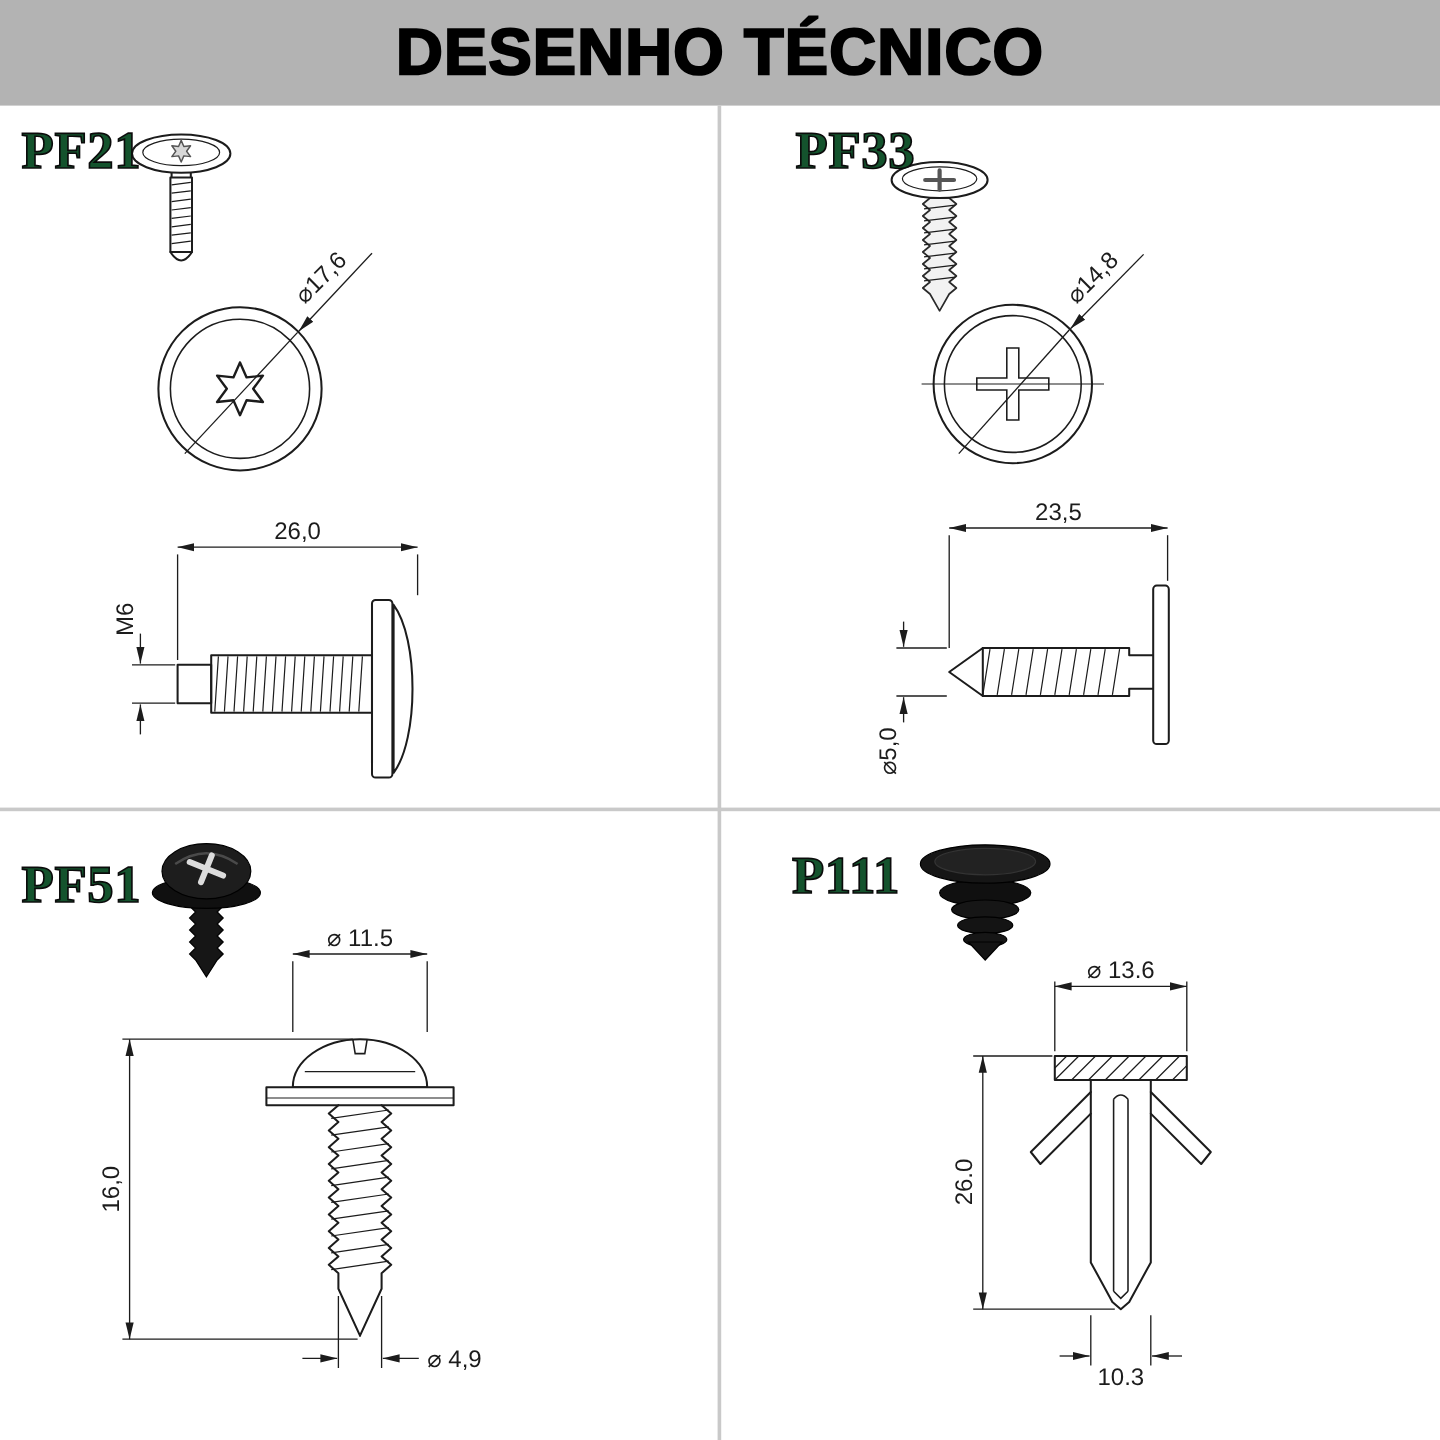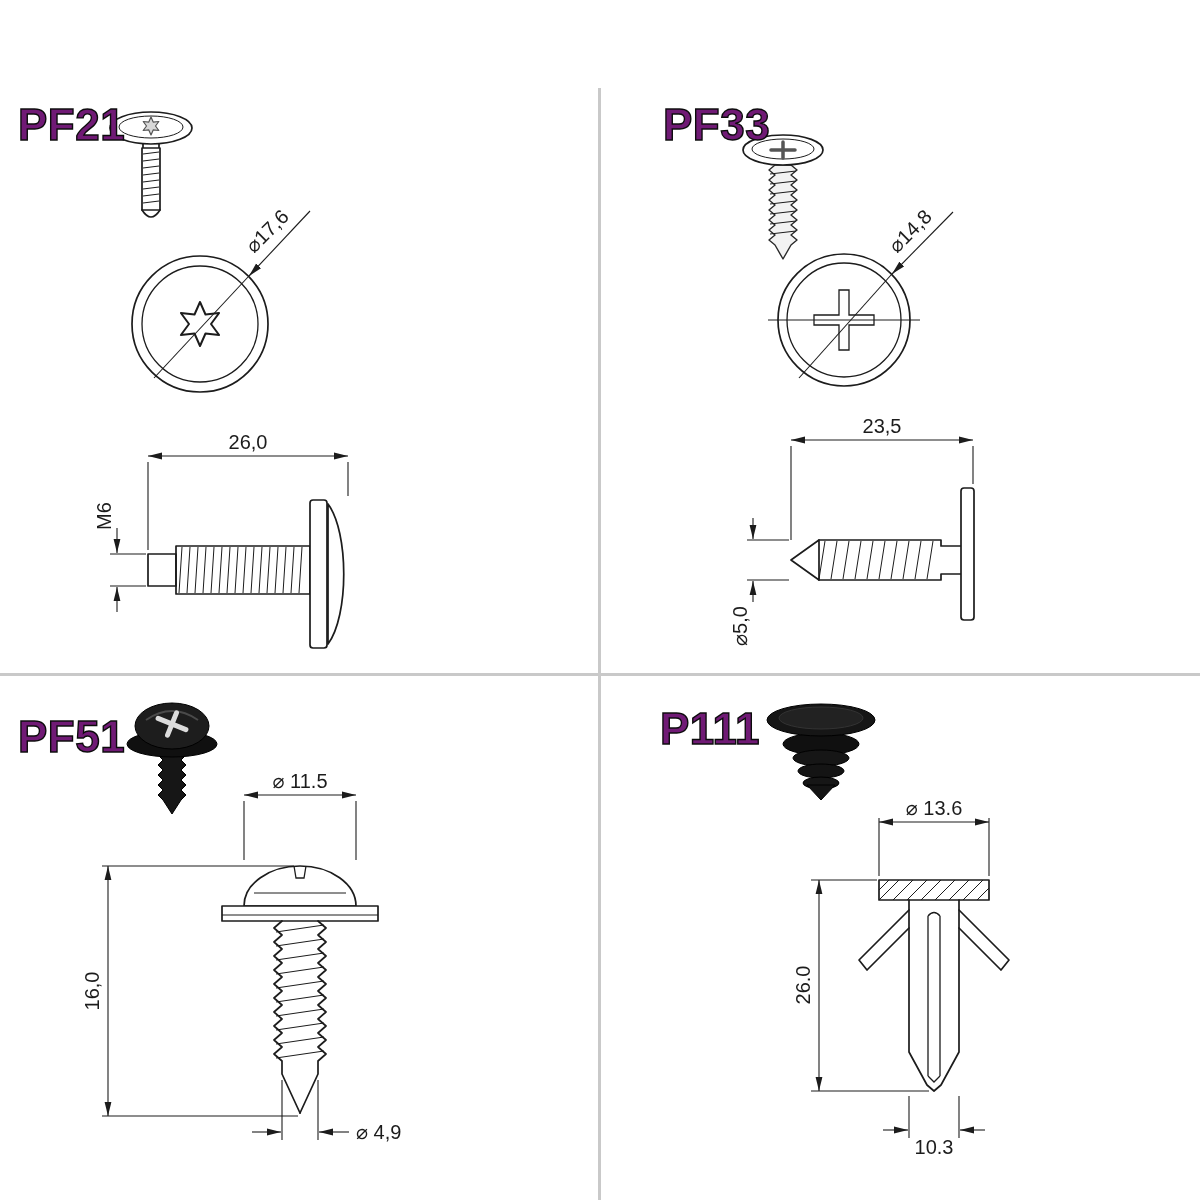--- a/index.html
+++ b/index.html
@@ -8,22 +8,22 @@
   .header { position:absolute; top:0; left:0; width:1200px; height:88px;
             background:var(--header-bg,#b3b3b3); display:flex; align-items:center; justify-content:center; }
   .title { font-size:54px; font-weight:bold; color:#000; letter-spacing:1px; -webkit-text-stroke:2px #000; }
   .divider-v { position:absolute; left:598px; top:88px; width:3px; height:1112px; background:var(--divider,#c9c9c9); }
   .divider-h { position:absolute; left:0; top:673px; width:1200px; height:3px; background:var(--divider,#c9c9c9); }
   .quadrant { position:absolute; overflow:hidden; }
   .q1 { left:0;   top:88px;  width:599px; height:585px; }
   .q2 { left:601px; top:88px;  width:693px; height:585px; }
   .q3 { left:0;   top:676px; width:599px; height:480px; }
   .q4 { left:601px; top:676px; width:599px; height:600px;text-align:right; }
-  .part-label { position:absolute; font-size:44px; font-weight:bold; color:#701a75;
-                -webkit-text-stroke:1.4px #0b0b0b; letter-spacing:.5px; z-index:2; }
+  .part-label { position:absolute; font-size:44px; font-weight:bold; color:#14532d;
+                -webkit-text-stroke:1.4px #0b0b0b; letter-spacing:.5px; z-index:2;font-family:Liberation Serif, serif; }
   svg.quad { position:absolute; left:0; top:0; }
   svg text { font-family:"Liberation Sans",sans-serif; font-size:20px; fill:var(--ink,#1c1c1c); font-weight:normal; }
   .ln   { stroke:var(--ink,#1c1c1c); stroke-width:1.7; fill:none; stroke-linejoin:round; stroke-linecap:round; }
   .lnf  { stroke:var(--ink,#1c1c1c); stroke-width:1.7; fill:#fff; stroke-linejoin:round; }
   .mid  { stroke:var(--ink,#1c1c1c); stroke-width:1.3; fill:none; }
   .thin { stroke:var(--ink,#1c1c1c); stroke-width:1; fill:none; }
   .dim  { stroke:var(--ink,#1c1c1c); stroke-width:1.1; fill:none; }
 </style>
 </head>
 <body>
@@ -34,20 +34,23 @@
     <defs>
       <marker id="arwE" markerUnits="userSpaceOnUse" markerWidth="14" markerHeight="8" refX="14" refY="4" orient="auto">
         <path d="M0,0.6 L14,4 L0,7.4 Z" fill="#1c1c1c"></path>
       </marker>
       <marker id="arwS" markerUnits="userSpaceOnUse" markerWidth="14" markerHeight="8" refX="0" refY="4" orient="auto">
         <path d="M14,0.6 L0,4 L14,7.4 Z" fill="#1c1c1c"></path>
       </marker>
     </defs>
   </svg>
 
+  <div class="header">
+    <div class="title">DESENHO TÉCNICO</div>
+  </div>
   <div class="divider-v"></div>
   <div class="divider-h"></div>
 
   <div class="quadrant q1">
     <div class="part-label" style="left:18px;top:12px">PF21</div>
     <svg class="quad" width="599" height="585" viewBox="0 0 599 585">
 
       <g>
         <rect x="143" y="52" width="16" height="10" class="lnf" fill="#ececec"></rect>
         <rect x="142" y="60" width="18" height="62" class="lnf" fill="#f0f0f0"></rect>

